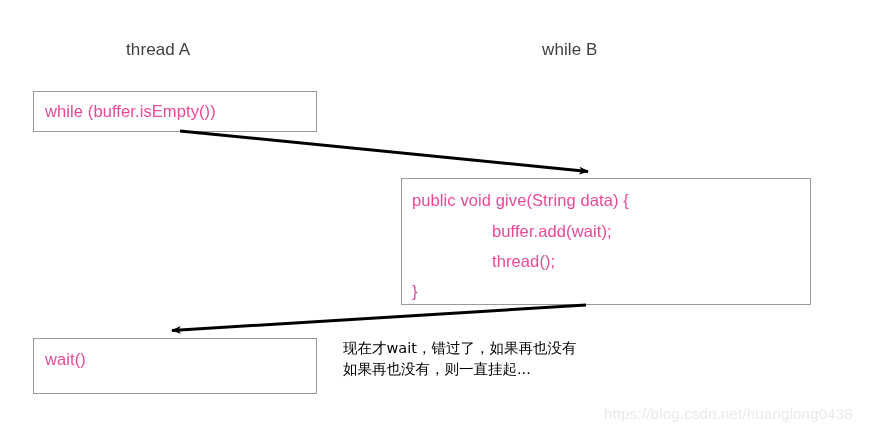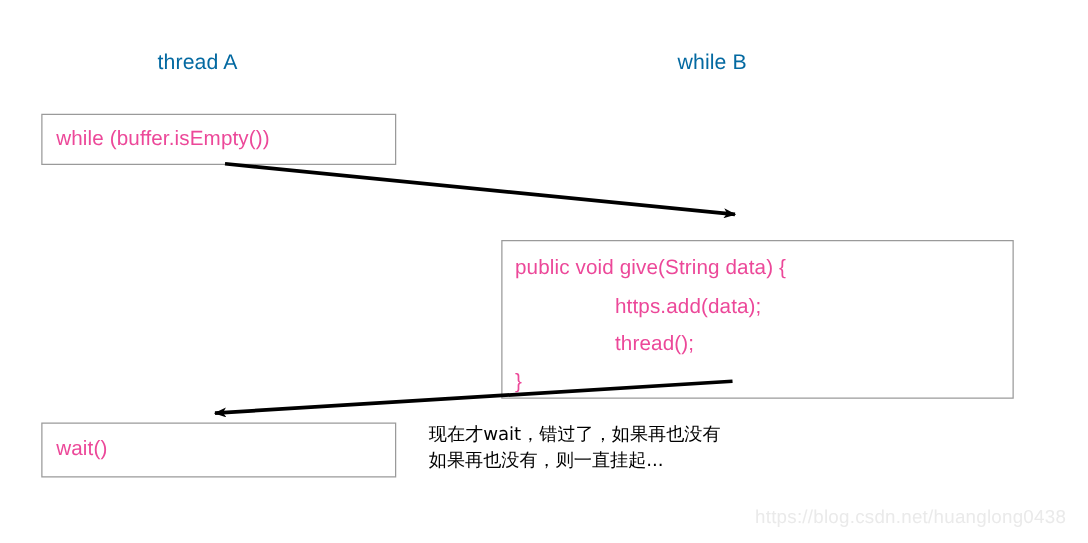--- a/index.html
+++ b/index.html
@@ -11,50 +11,50 @@
     position: relative;
     width: 870px;
     height: 434px;
     background: #ffffff;
     font-family: "Liberation Sans", sans-serif;
     overflow: hidden;
   }
   .thread-label {
     position: absolute;
     font-size: 17px;
-    color: #0369a1;
+    color: #404040;
     white-space: nowrap;
     letter-spacing: 0.1px;
   }
   #thread-a-label { left: 126px; top: 40px; }
   #thread-b-label { left: 542px; top: 40px; }
 
   .code-box {
     position: absolute;
     border: 1px solid #9a9a9a;
     background: #ffffff;
     box-sizing: border-box;
   }
   #while-box {
     left: 33px;
     top: 91px;
     width: 284px;
     height: 41px;
   }
   #give-box {
     left: 401px;
-    top: 192px;
+    top: 178px;
     width: 410px;
     height: 127px;
   }
   #wait-box {
     left: 33px;
     top: 338px;
     width: 284px;
-    height: 44px;
+    height: 56px;
   }
   .code-line {
     position: absolute;
     font-size: 16.5px;
     color: #ec4899;
     white-space: pre;
     letter-spacing: 0.1px;
   }
   #while-text { left: 11px; top: 10px; }
   #wait-text  { left: 11px; top: 11px; }
@@ -102,21 +102,21 @@
   <div class="thread-label" id="thread-a-label">thread A</div>
 
   <div class="thread-label" id="thread-b-label">while B</div>
 
   <div class="code-box" id="while-box">
     <div class="code-line" id="while-text">while (buffer.isEmpty())</div>
   </div>
 
   <div class="code-box" id="give-box">
     <div class="code-line" id="give-line-0">public void give(String data) {</div>
-    <div class="code-line" id="give-line-1">https.add(data);</div>
+    <div class="code-line" id="give-line-1">buffer.add(wait);</div>
     <div class="code-line" id="give-line-2">thread();</div>
     <div class="code-line" id="give-line-3">}</div>
   </div>
 
   <div class="code-box" id="wait-box">
     <div class="code-line" id="wait-text">wait()</div>
   </div>
 
   <div id="note">
     <div>现在才wait，错过了，如果再也没有</div>

